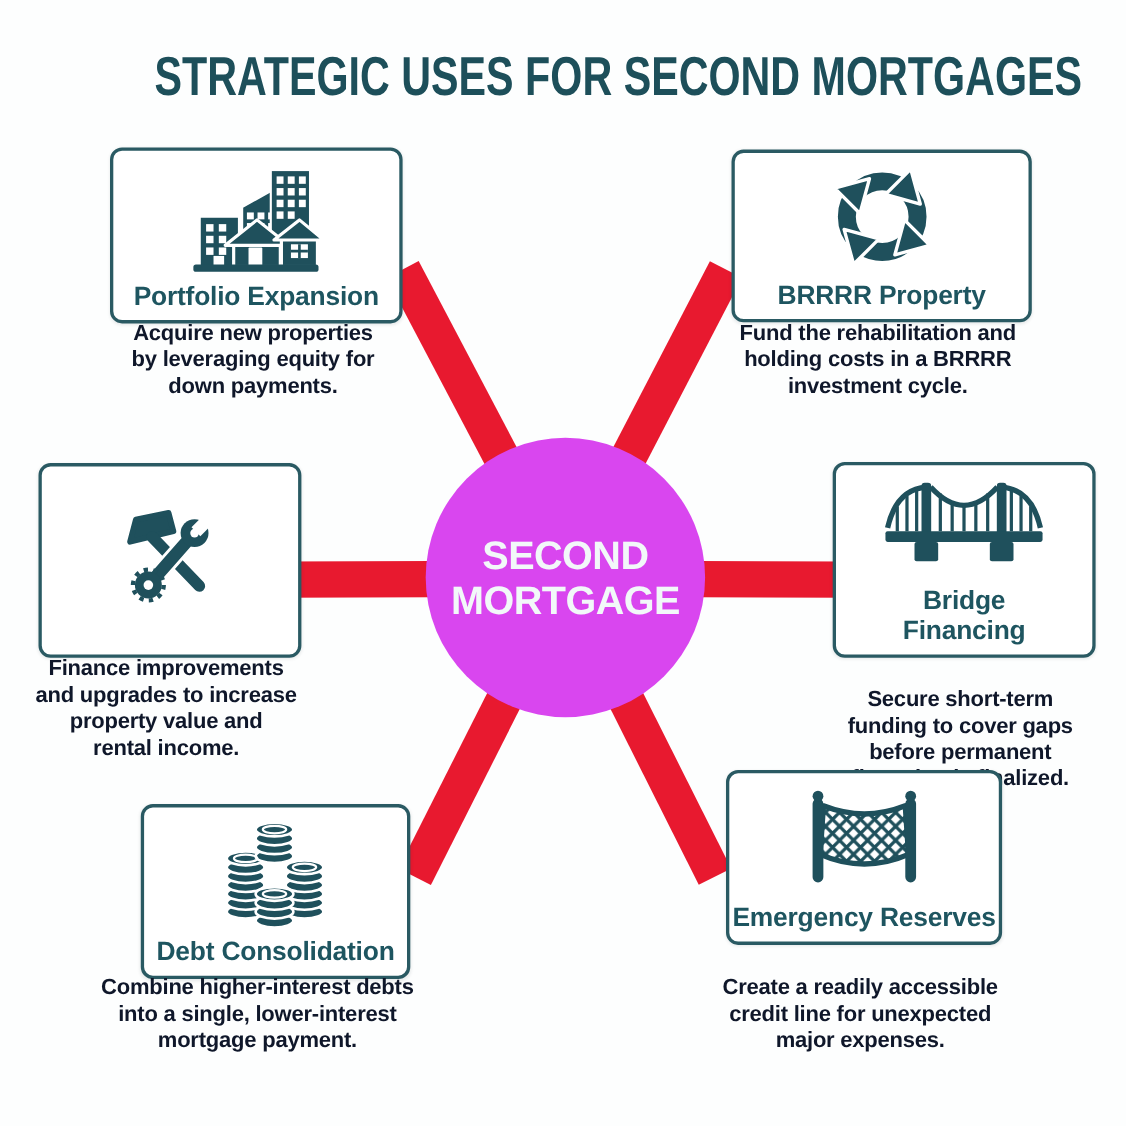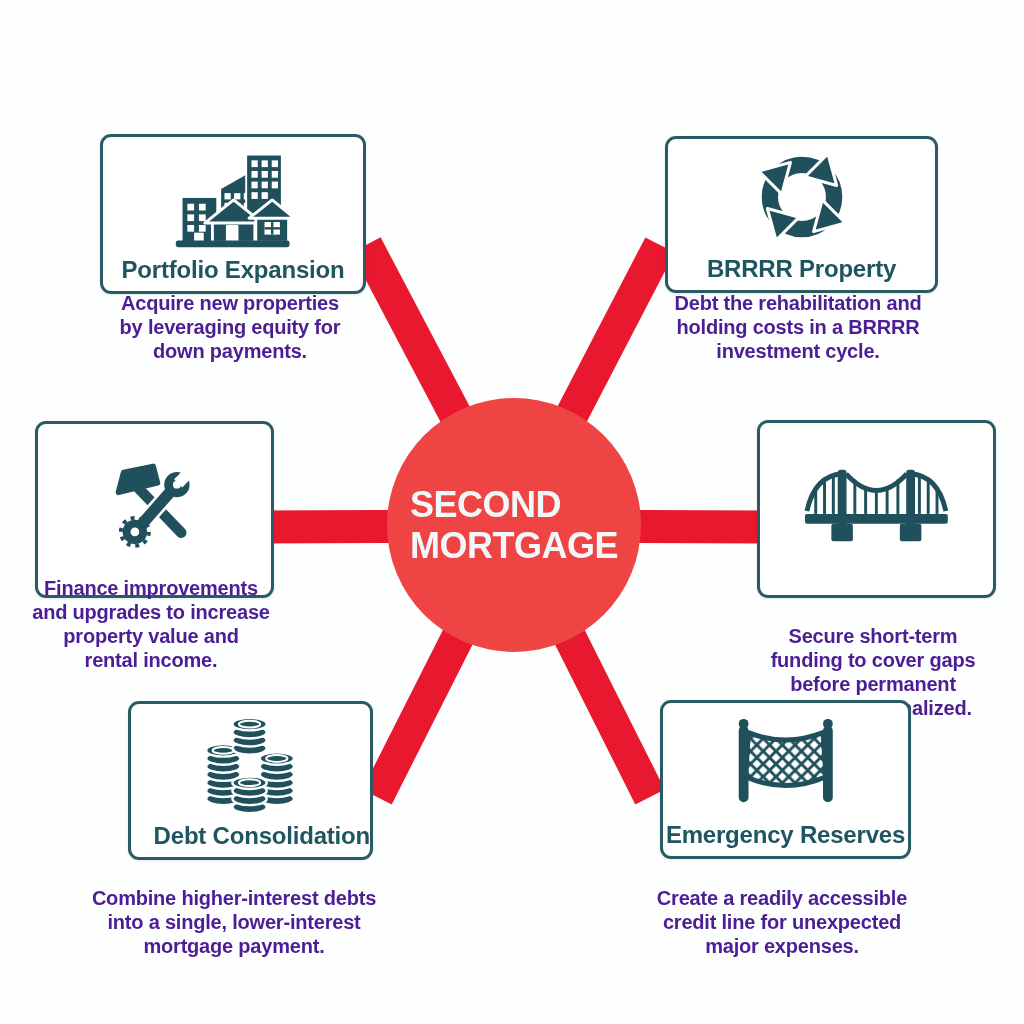--- a/index.html
+++ b/index.html
@@ -5,52 +5,55 @@
   html,body{margin:0;padding:0;background:#fff;}
   .canvas{position:relative;width:1024px;height:1024px;background:#fdfefe;overflow:hidden;
           font-family:"Liberation Sans", sans-serif;}
   
   .page-title{position:absolute;top:40px;left:0;width:1024px;text-align:center;z-index:1;}
   .page-title span{display:inline-block;transform:scaleX(0.75);transform-origin:50% 50%;
           font-size:50px;font-weight:bold;color:#1d4f5a;white-space:nowrap;}
   
   .spokes{position:absolute;left:0;top:0;z-index:1;}
   .hub{position:absolute;left:387px;top:398px;width:254px;height:254px;border-radius:50%;
-       background:#ef4444;z-index:2;display:flex;align-items:center;justify-content:center;}
+       background:#d946ef;z-index:2;display:flex;align-items:center;justify-content:center;text-align:center;}
   .hub-label{color:#f2f8f9;font-weight:bold;font-size:36px;line-height:41px;white-space:pre-line;letter-spacing:-0.5px;}
   
   .node{display:contents;}
   .card{position:absolute;background:#ffffff;border:3px solid #2a5a63;border-radius:11px;z-index:3;
         display:flex;flex-direction:column;align-items:center;box-shadow:0 1px 3px rgba(20,40,50,.10);}
   .icon{flex:1;display:flex;align-items:center;justify-content:center;width:100%;min-height:0;}
   .card-title{margin:0 0 8px;font-weight:bold;color:#1e5560;font-size:24px;line-height:27px;
         text-align:center;white-space:pre-line;letter-spacing:-0.2px;}
   .desc{position:absolute;z-index:3;margin:0;text-align:center;white-space:pre-line;
-        font-size:20px;line-height:24px;font-weight:600;color:#4c1d95;letter-spacing:-0.2px;}
+        font-size:20px;line-height:24px;font-weight:600;color:#0f172a;letter-spacing:-0.2px;}
   
   .c0{left:100px;top:134px;width:260px;height:154px;}
   .c1{left:665px;top:136px;width:267px;height:151px;}
   .c2{left:35px; top:421px;width:233px;height:171px;}
   .c3{left:757px;top:420px;width:233px;height:172px;}
-  .c4{left:128px;top:701px;width:239px;height:153px;align-items:flex-end;}
+  .c4{left:128px;top:731px;width:239px;height:153px;}
   .c5{left:660px;top:700px;width:245px;height:153px;}
   .c0 svg{height:108px;} .c1 svg{height:102px;} .c2 svg{height:98px;}
   .c3 svg{height:90px;}  .c4 svg{height:104px;} .c5 svg{height:98px;}
   .d0{left:50px; top:291px;width:360px;}
   .d1{left:618px;top:291px;width:360px;}
-  .d2{left:1px;  top:576px;width:300px;text-align:center;}
+  .d2{left:1px;  top:596px;width:300px;text-align:center;}
   .d3{left:723px;top:596px;width:300px;margin-top:28px;}
   .d4{left:54px; top:886px;width:360px;}
   .d5{left:602px;top:886px;width:360px;}
 </style>
 </head>
 <body>
 
 <div class="canvas">
 
+  <div class="page-title">
+    <span>STRATEGIC USES FOR SECOND MORTGAGES</span>
+  </div>
 
   
   <svg class="spokes" width="1024" height="1024" viewBox="0 0 1024 1024">
     <g stroke="#e8192f" stroke-width="33">
       <line x1="514" y1="526" x2="366" y2="245"></line>
       <line x1="514" y1="526" x2="660" y2="245"></line>
       <line x1="514" y1="526" x2="256" y2="527"></line>
       <line x1="514" y1="526" x2="770" y2="527"></line>
       <line x1="514" y1="526" x2="377" y2="797"></line>
       <line x1="514" y1="526" x2="650" y2="797"></line>
@@ -131,21 +134,21 @@
           <g fill="#1f505c" stroke="#ffffff" stroke-width="3" stroke-linejoin="round">
             <polygon points="38,2 38,34 66,18" transform="rotate(45 50 50)"></polygon>
             <polygon points="38,2 38,34 66,18" transform="rotate(135 50 50)"></polygon>
             <polygon points="38,2 38,34 66,18" transform="rotate(225 50 50)"></polygon>
             <polygon points="38,2 38,34 66,18" transform="rotate(315 50 50)"></polygon>
           </g>
         </svg>
       </div>
       <h2 class="card-title">BRRRR Property</h2>
     </div>
-    <p class="desc d1">Debt the rehabilitation and
+    <p class="desc d1">Fund the rehabilitation and
 holding costs in a BRRRR
 investment cycle.</p>
   </section>
 
   
   <section class="node">
     <div class="card c2">
       <div class="icon">
         <svg viewBox="0 0 112 112">
           <polygon points="14,36 20,13 54,6 59,25" fill="#1f505c" stroke="#1f505c" stroke-width="6" stroke-linejoin="round"></polygon>
@@ -194,20 +197,22 @@
           </g>
           <g fill="#1f505c">
             <rect x="35.5" y="6" width="9" height="60" rx="3"></rect>
             <rect x="105.5" y="6" width="9" height="60" rx="3"></rect>
             <rect x="2" y="51" width="146" height="10" rx="2"></rect>
             <rect x="29" y="61" width="22" height="18" rx="2"></rect>
             <rect x="99" y="61" width="22" height="18" rx="2"></rect>
           </g>
         </svg>
       </div>
+      <h2 class="card-title">Bridge
+Financing</h2>
     </div>
     <p class="desc d3">Secure short-term
 funding to cover gaps
 before permanent
 financing is finalized.</p>
   </section>
 
   
   <section class="node">
     <div class="card c4">

